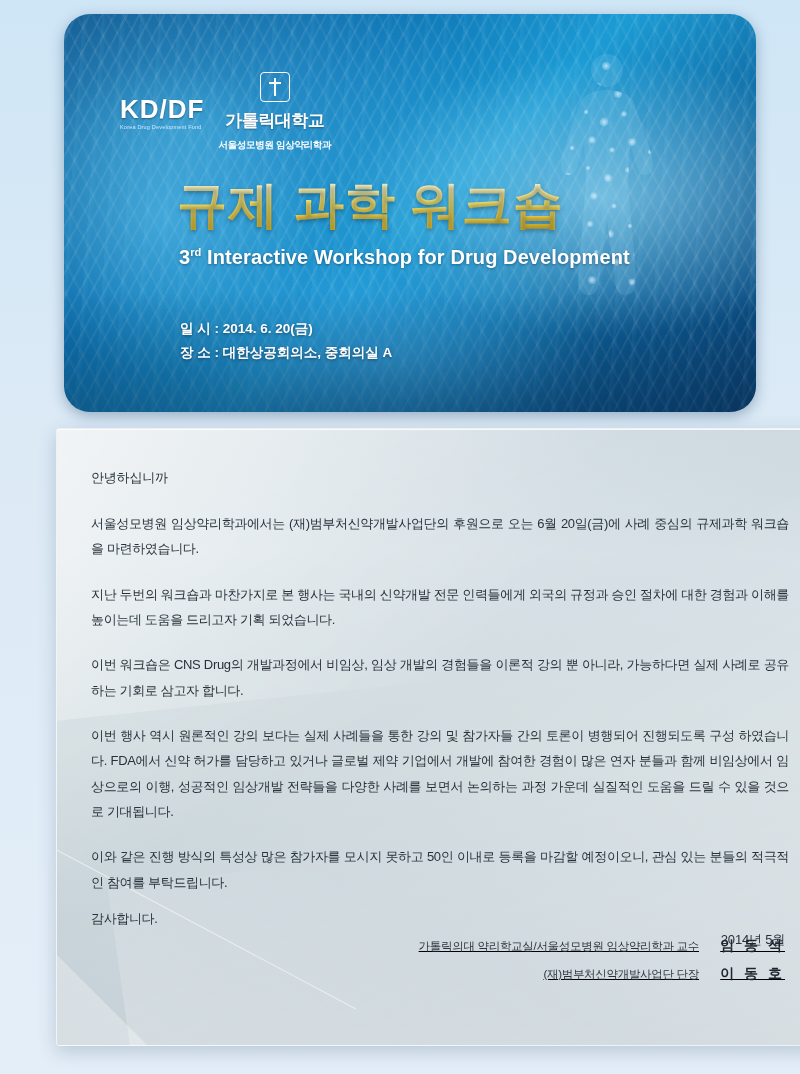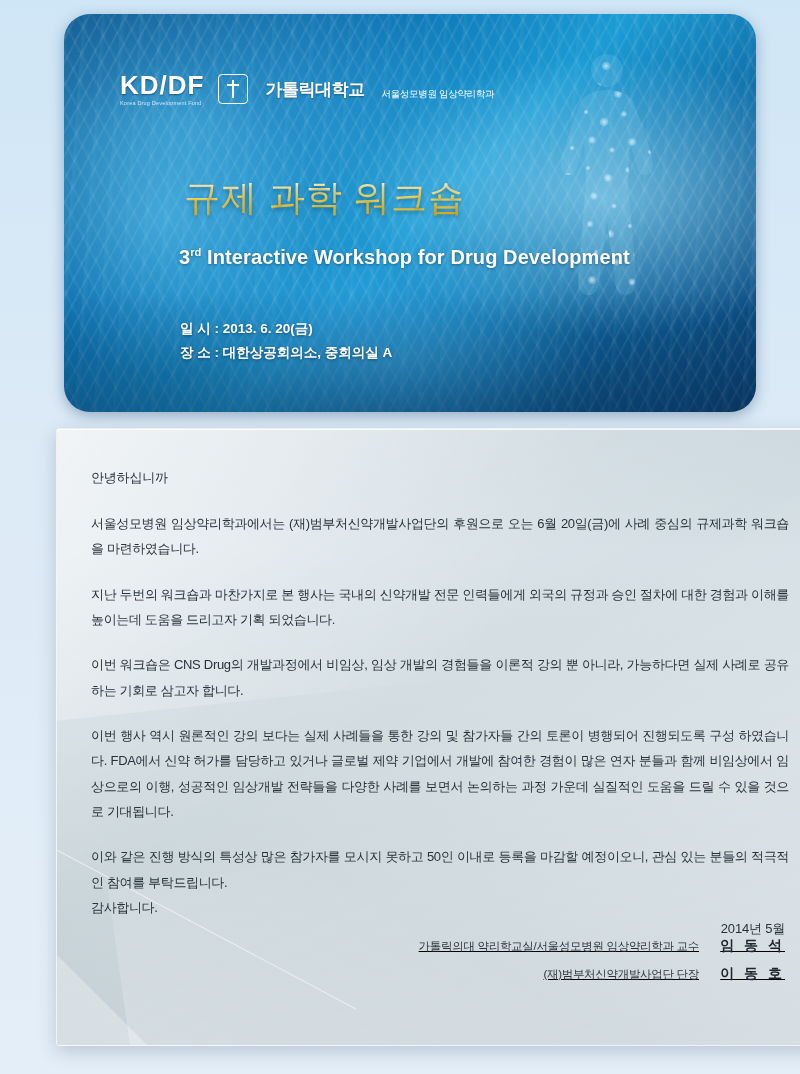--- a/index.html
+++ b/index.html
@@ -94,21 +94,22 @@
   .kddf .sub {
     font-size: 5.5px;
     letter-spacing: 0.2px;
     margin-top: 3px;
     color: #cfe9ff;
     white-space: nowrap;
   }
   .cath {
     display: flex;
     align-items: center;
-    gap: 17px;
+    gap: 7px;
+    flex-direction: column;
   }
   .cath .crest {
     width: 30px; height: 30px;
     border: 1.6px solid #ffffff;
     border-radius: 4px;
     position: relative;
     display:flex; align-items:center; justify-content:center;
   }
   .cath .crest:before {
     content: "";
@@ -126,32 +127,32 @@
   .cath .uni {
     color: #ffffff;
     font-size: 17px;
     font-weight: bold;
     letter-spacing: -0.5px;
     text-shadow: 0 1px 2px rgba(0,0,0,0.35);
   }
   .cath .dept {
     color: #ffffff;
     font-size: 9.5px;
-    font-weight: normal;
+    font-weight: bold;
     align-self: flex-end;
     padding-bottom: 3px;
     letter-spacing: -0.3px;
   }
 
   .hero-title {
     position: absolute;
-    left: 120px;
+    left: 113px;
     top: 166px;
-    font-size: 36px;
-    font-weight: normal;
+    font-size: 50px;
+    font-weight: bold;
     letter-spacing: 1px;
     color: #fff4b0;
     background: linear-gradient(180deg, #fffbe0 0%, #ffe76a 45%, #f0c020 100%);
     -webkit-background-clip: text;
     background-clip: text;
     -webkit-text-fill-color: transparent;
     text-shadow: 0 2px 4px rgba(0,20,40,0.35);
     line-height: 1;
     white-space: nowrap;
   }
@@ -241,21 +242,21 @@
     letter-spacing: -0.2px;
   }
   .para {
     font-size: 13px;
     line-height: 1.95;
     color: #28323a;
     margin-bottom: 20px;
     letter-spacing: -0.35px;
     text-align: justify;
   }
-  .para:last-of-type { margin-bottom: 0; }
+  .para:last-of-type { margin-bottom: 11px; }
   .thanks {
     font-size: 13px;
     line-height: 1.95;
     color: #28323a;
     letter-spacing: -0.35px;
   }
   .date-line {
     text-align: right;
     font-size: 13px;
     color: #28323a;
@@ -402,21 +403,21 @@
     </div>
   </div>
 
   <div class="hero-title">규제 과학 워크숍</div>
 
   <div class="hero-subtitle">
     <span>3</span><sup>rd</sup><span> Interactive Workshop for Drug Development</span>
   </div>
 
   <div class="hero-meta">
-    <div>일 시 : 2013. 6. 20(금)</div>
+    <div>일 시 : 2014. 6. 20(금)</div>
     <div>장 소 :  대한상공회의소, 중회의실 A</div>
   </div>
 </div>
 
 <div class="panel">
   <div class="sheen-a"></div>
   <div class="sheen-b"></div>
   <div class="diag"></div>
   <div class="corner-fold"></div>
 

